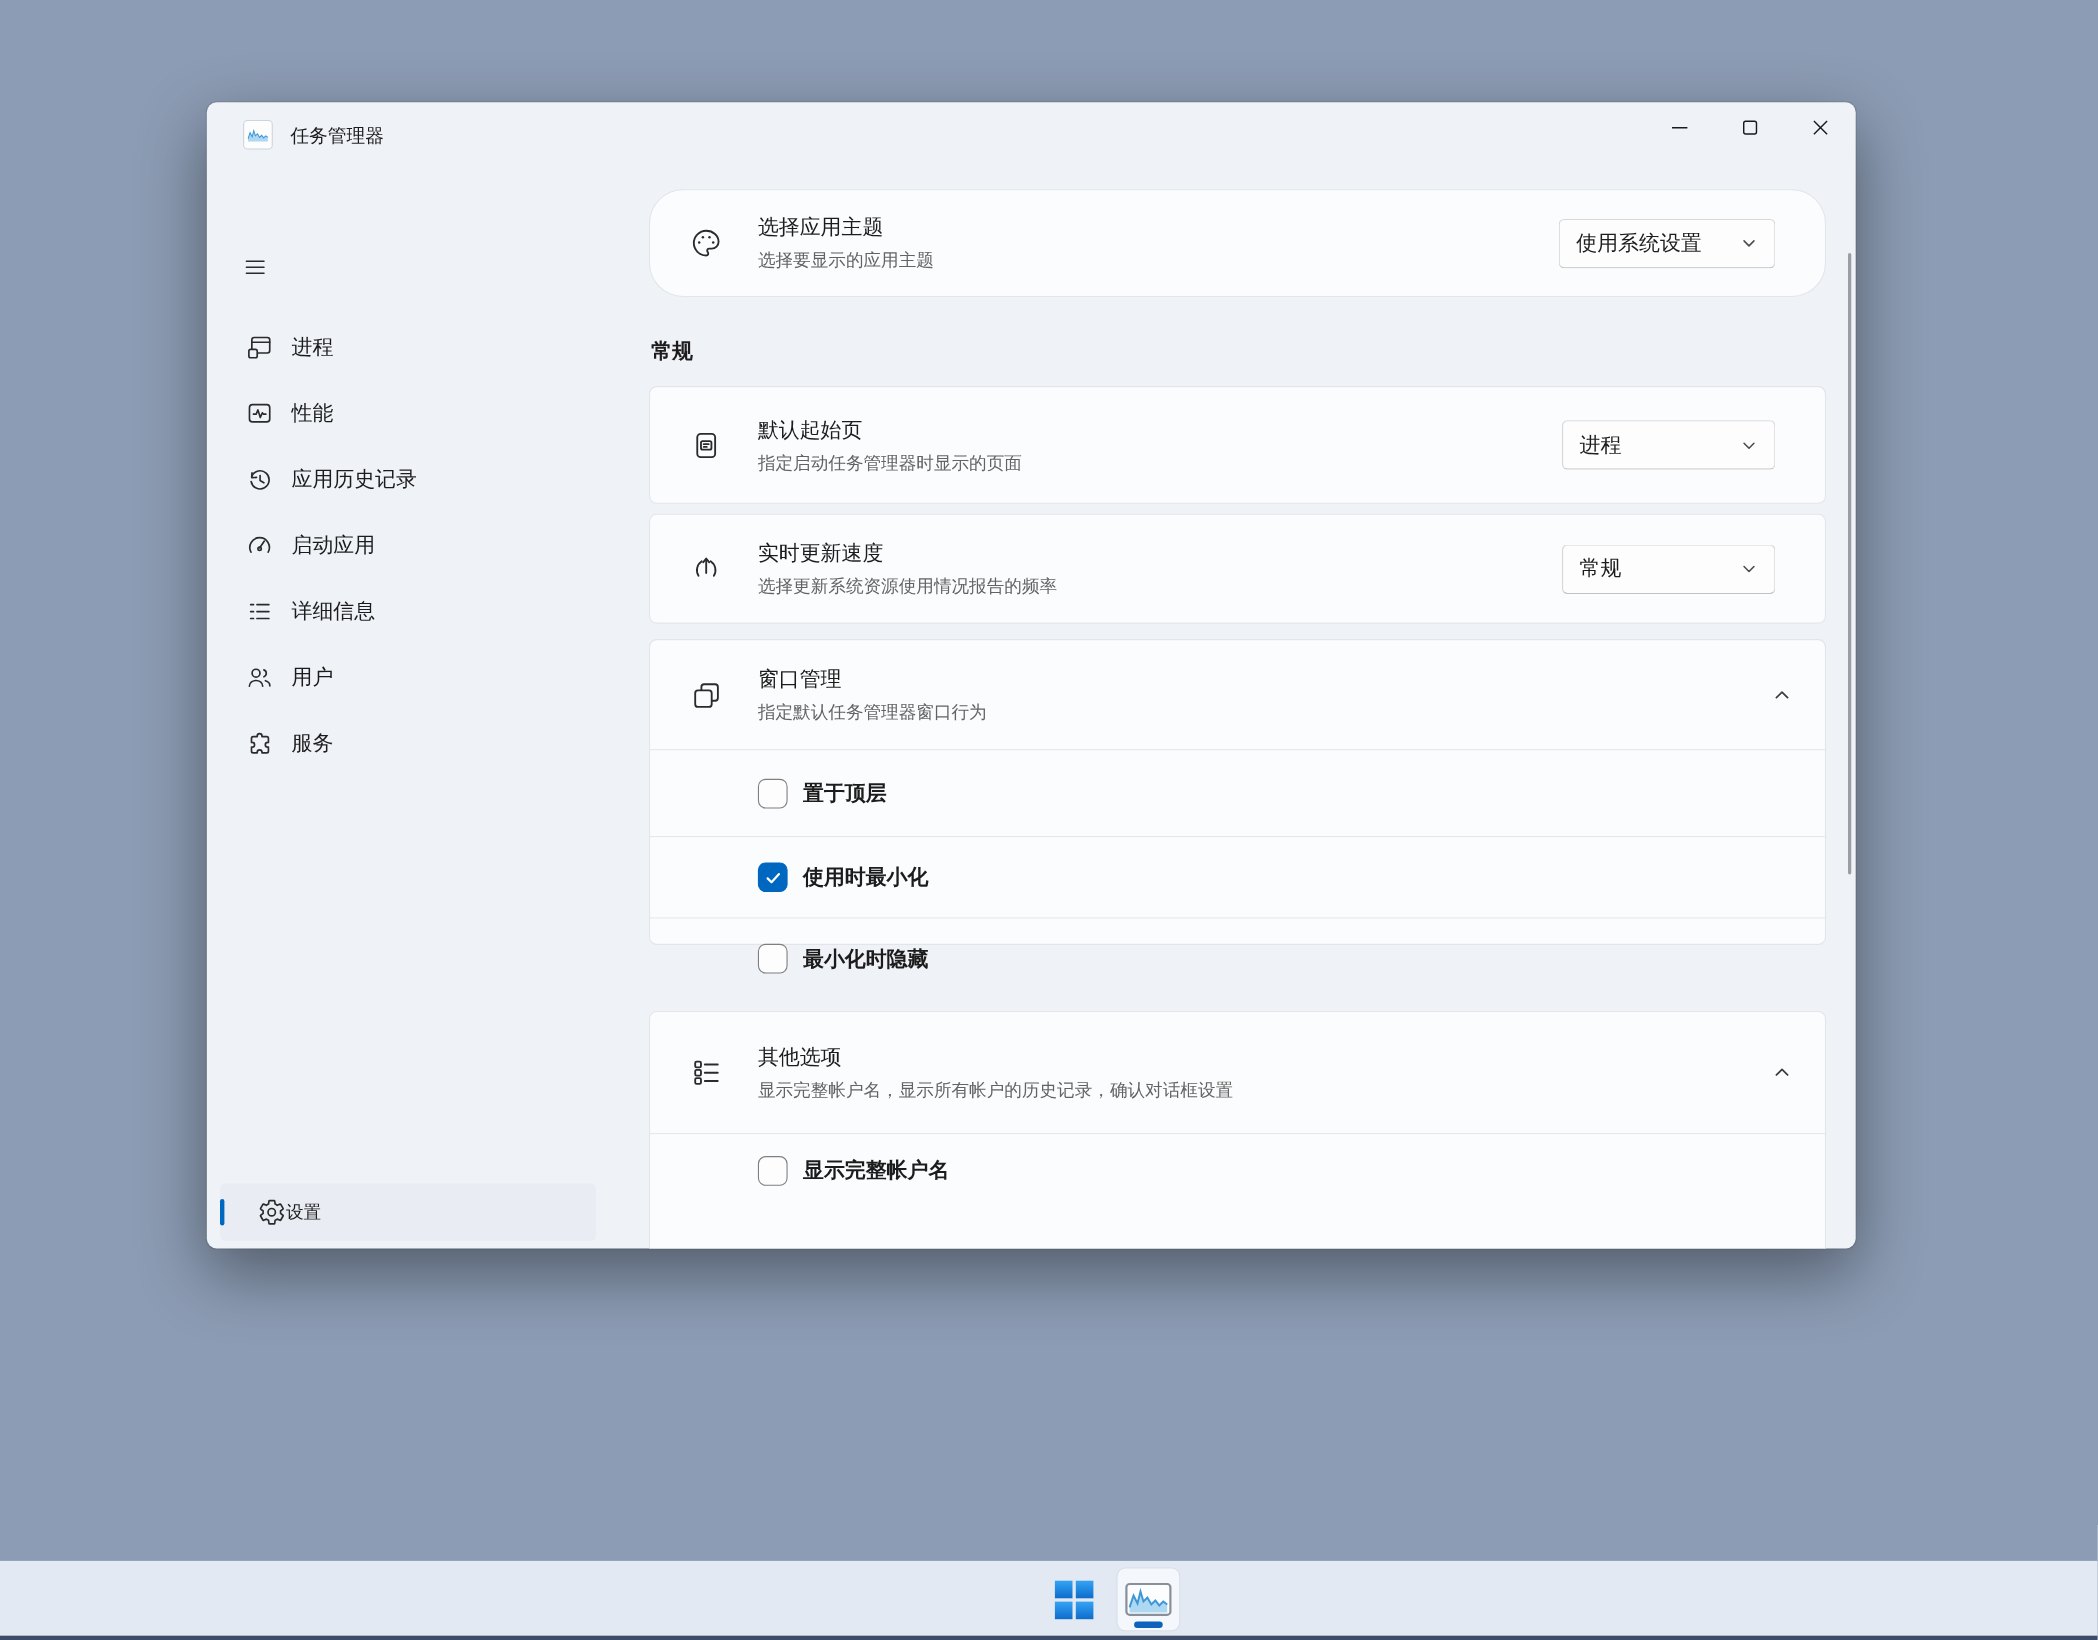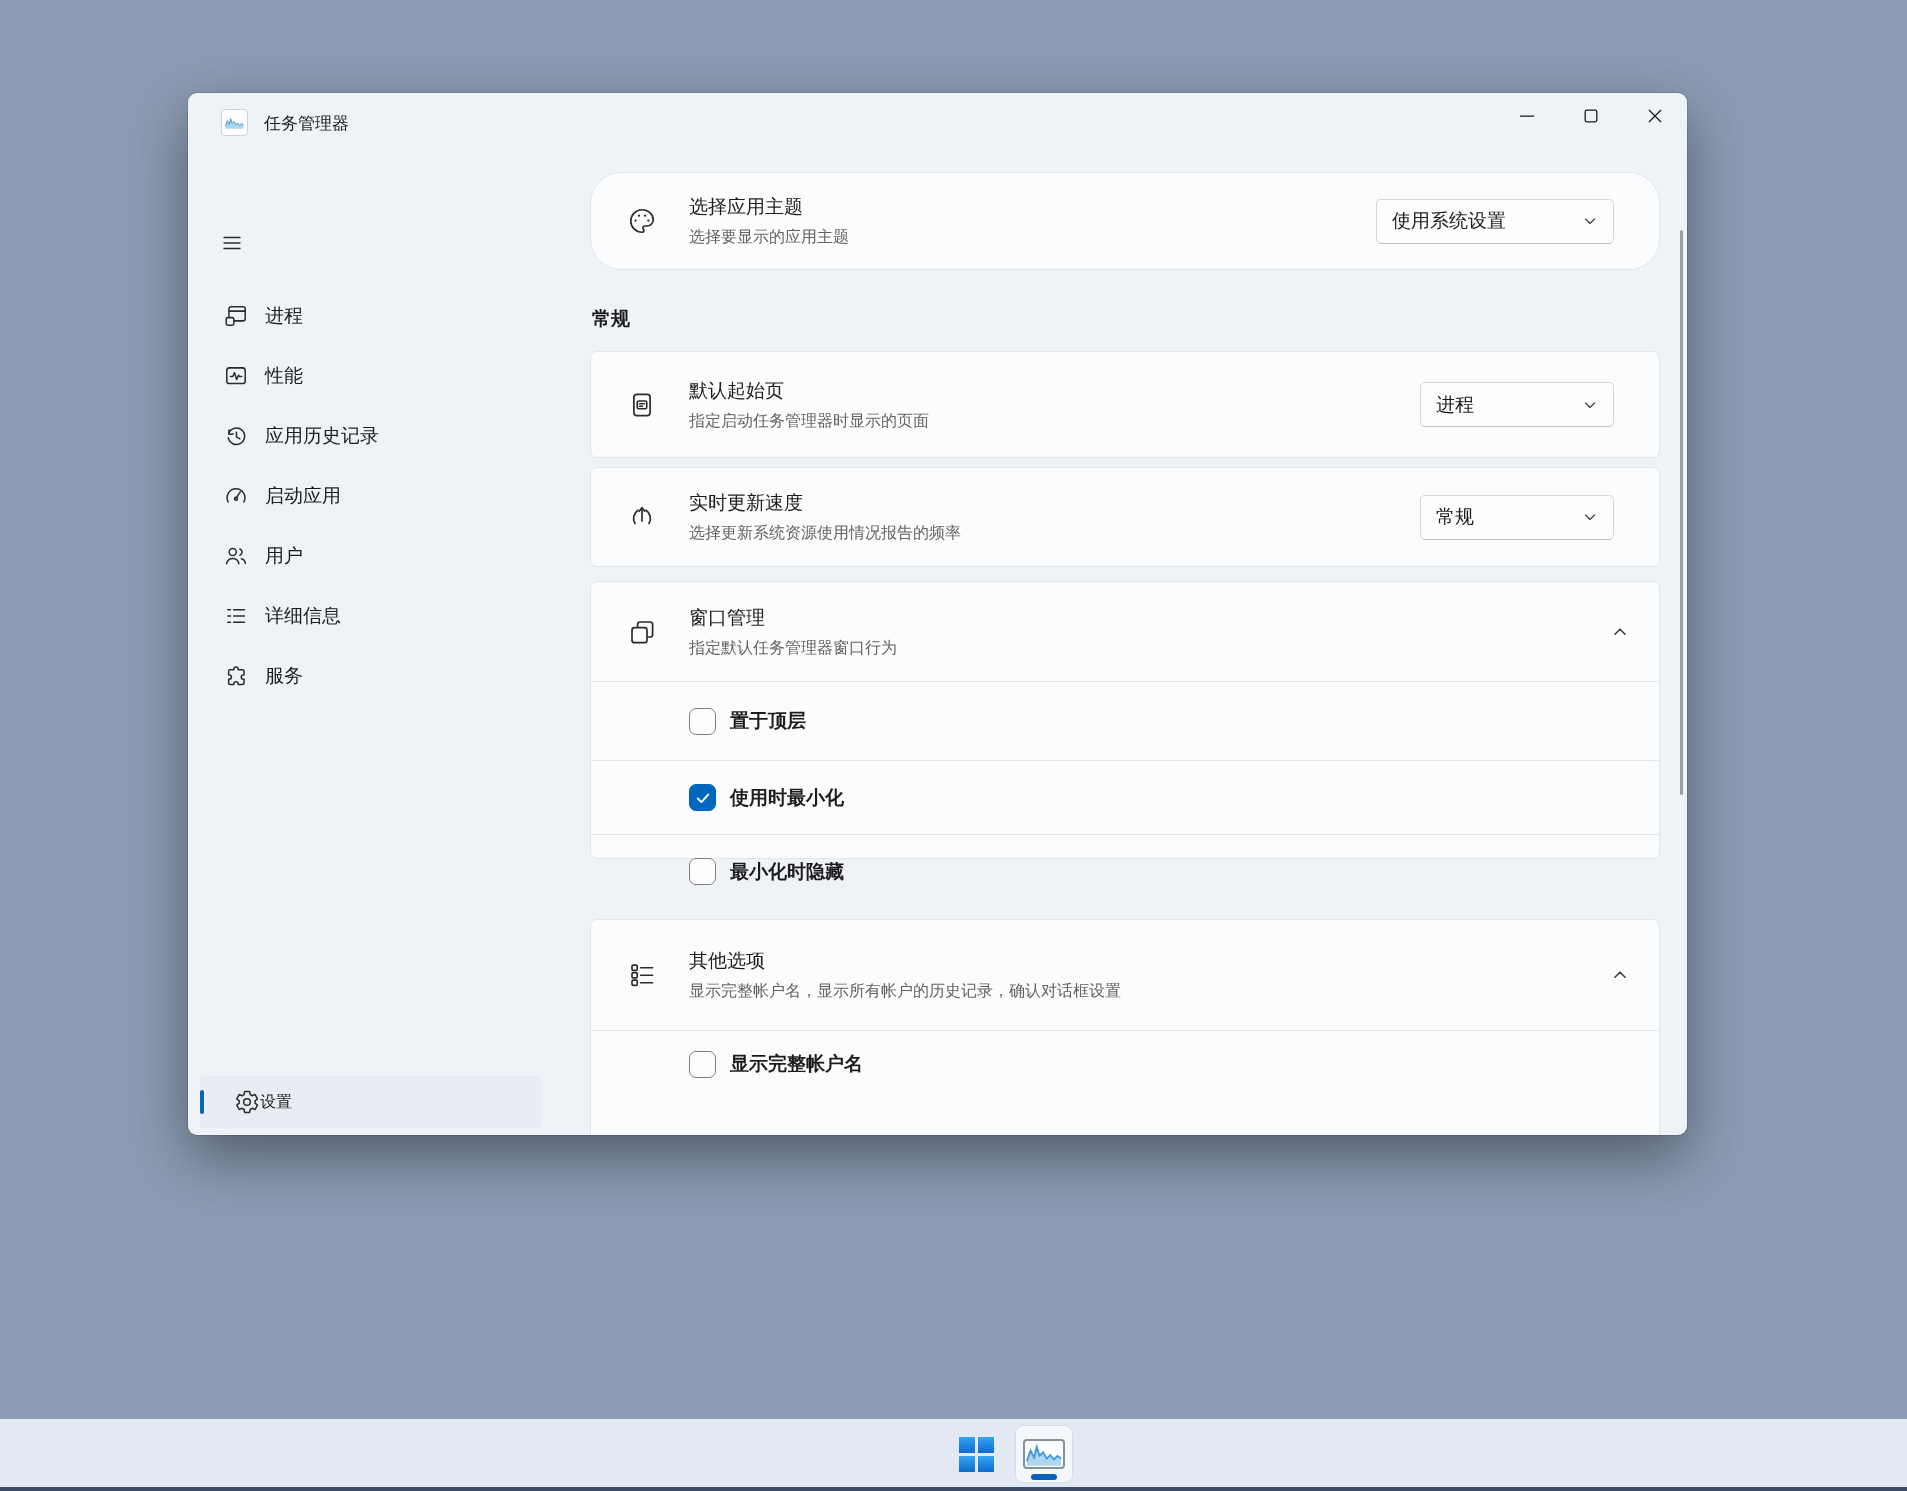--- a/index.html
+++ b/index.html
@@ -148,35 +148,35 @@
             <path d="M4.8 17.5 a8.2 8.2 0 1 1 14.4 0"></path>
             <path d="M12 14 L16 8.2"></path>
             <circle cx="12" cy="14.6" r="1.4"></circle>
           </svg>
         </span>
         <span class="nlabel">启动应用</span>
       </div>
       <div class="nav-item">
         <span class="nico">
           <svg class="ico" width="26" height="26" viewBox="0 0 24 24">
+            <path d="M4.5 6.2h2.4 M9.8 6.2h10 M4.5 12h2.4 M9.8 12h10 M4.5 17.8h2.4 M9.8 17.8h10"></path>
+          </svg>
+        </span>
+        <span class="nlabel">详细信息</span>
+      </div>
+      <div class="nav-item">
+        <span class="nico">
+          <svg class="ico" width="26" height="26" viewBox="0 0 24 24">
             <circle cx="9" cy="8.3" r="3.3"></circle>
             <path d="M3.4 19.2c0-3.2 3-4.8 5.6-4.8s5.6 1.6 5.6 4.8"></path>
             <path d="M15.6 5.5a3.1 3.1 0 0 1 0 5.8"></path>
             <path d="M16.9 14.6c2.1.6 3.7 2 3.7 4.3"></path>
           </svg>
         </span>
         <span class="nlabel">用户</span>
-      </div>
-      <div class="nav-item">
-        <span class="nico">
-          <svg class="ico" width="26" height="26" viewBox="0 0 24 24">
-            <path d="M4.5 6.2h2.4 M9.8 6.2h10 M4.5 12h2.4 M9.8 12h10 M4.5 17.8h2.4 M9.8 17.8h10"></path>
-          </svg>
-        </span>
-        <span class="nlabel">详细信息</span>
       </div>
       <div class="nav-item">
         <span class="nico">
           <svg class="ico" width="26" height="26" viewBox="0 0 24 24">
             <path d="M10 5.6a2 2 0 1 1 4 0V6.2h4a1.4 1.4 0 0 1 1.4 1.4V11h-.6a2 2 0 1 0 0 4h.6v3.4a1.4 1.4 0 0 1-1.4 1.4H14v-.6a2 2 0 1 0-4 0v.6H6.6a1.4 1.4 0 0 1-1.4-1.4V15h.6a2 2 0 1 0 0-4h-.6V7.6a1.4 1.4 0 0 1 1.4-1.4H10V5.6Z"></path>
           </svg>
         </span>
         <span class="nlabel">服务</span>
       </div>
     </div>
@@ -203,21 +203,21 @@
           <circle cx="9.6" cy="7.7" r="0.9" fill="#2b2b2b" stroke="none"></circle>
           <circle cx="14.4" cy="7.7" r="0.9" fill="#2b2b2b" stroke="none"></circle>
           <circle cx="17.1" cy="11.6" r="0.9" fill="#2b2b2b" stroke="none"></circle>
         </svg>
       </span>
       <span class="ctext">
         <span class="ctitle">选择应用主题</span>
         <span class="csub">选择要显示的应用主题</span>
       </span>
       <span class="spacer"></span>
-      <div class="dropdown" style="width:238px;gap:24px;">
+      <div class="dropdown" style="width:197px;gap:24px;">
         <span>使用系统设置</span>
         <svg width="16" height="16" viewBox="0 0 16 16">
             <path d="M3.5 6 L8 10.5 L12.5 6" fill="none" stroke="#4a4a4a" stroke-width="1.4" stroke-linecap="round" stroke-linejoin="round"></path>
           </svg>
       </div>
     </div>
 
     <div class="section-h" style="top:213px;">常规</div>
 
     <div class="card card-head" style="top:258px;height:107px;">

